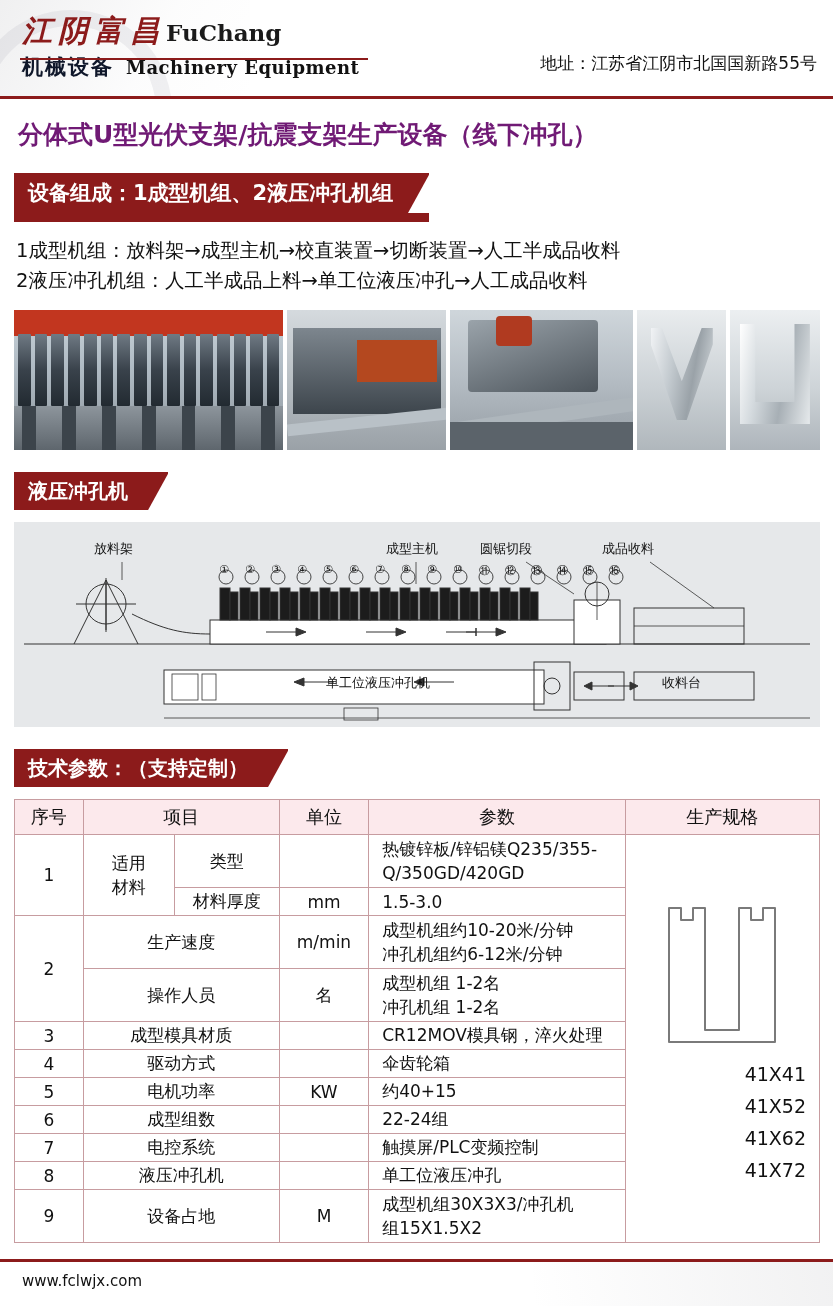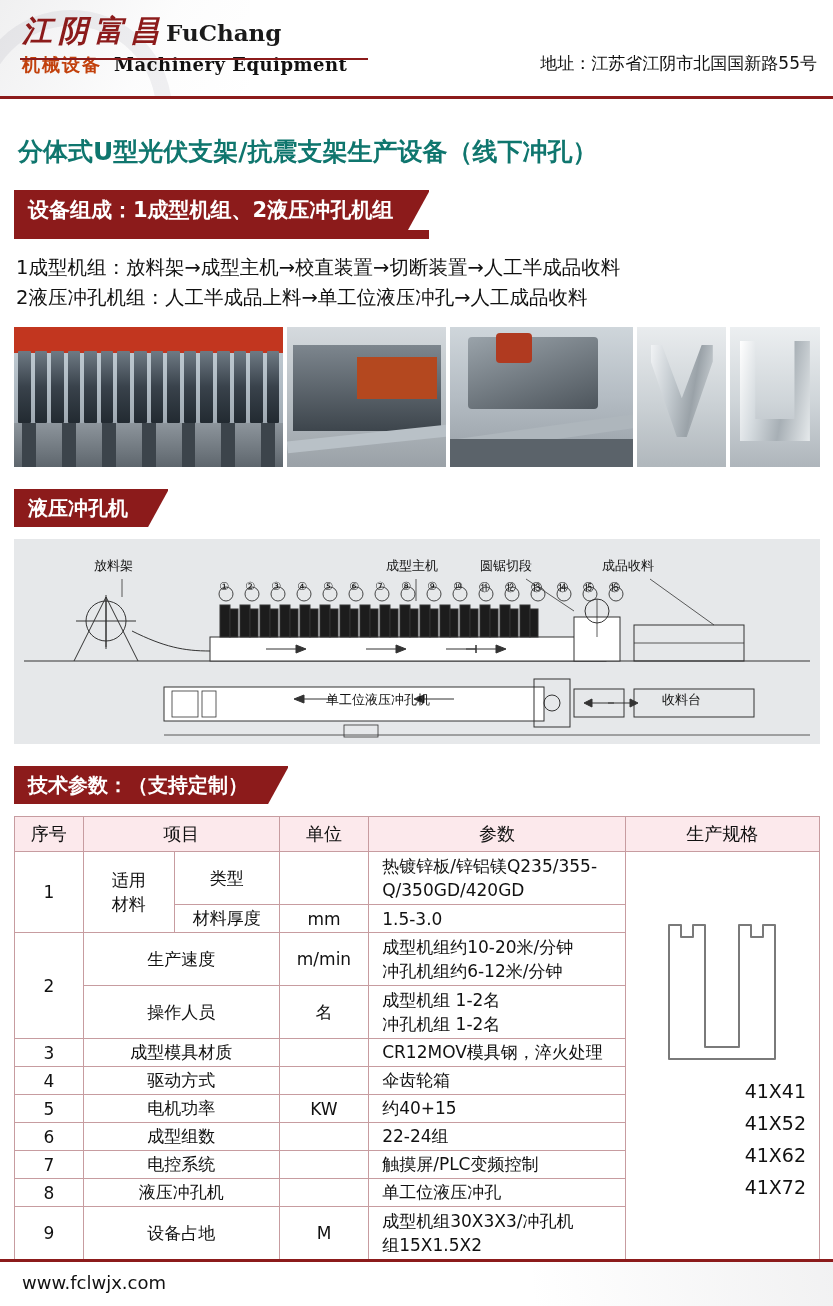--- a/index.html
+++ b/index.html
@@ -60,23 +60,23 @@
     text-align: center;
   }
   .logo-sub {
     margin-top: 5px;
     display: flex;
     align-items: baseline;
   }
   .logo-sub-cn {
     font-family: "DejaVu Sans", sans-serif;
     font-weight: bold;
-    font-size: 18px;
+    font-size: 21px;
     letter-spacing: 2px;
-    color: #c2410c;
+    color: #0f172a;
   }
   .logo-sub-en {
     font-family: "DejaVu Serif", serif;
     font-weight: bold;
     font-size: 18px;
     color: #111;
     margin-left: 12px;
     letter-spacing: 0.5px;
   }
   .logo-rule {
@@ -88,25 +88,25 @@
   .address {
     position: absolute;
     right: 16px; top: 52px;
     font-family: "DejaVu Sans", sans-serif;
     font-size: 17px;
     color: #111;
   }
 
   
   .main-title {
-    margin: 36px 0 0 18px;
+    margin: 19px 0 0 18px;
     font-family: "DejaVu Sans", sans-serif;
     font-weight: bold;
     font-size: 25px;
-    color: #0f766e;
+    color: #701a75;
     letter-spacing: 0px;
   }
 
   
   .banner {
     position: relative;
     display: inline-block;
     margin-left: 14px;
     margin-top: 22px;
     background: #8c1b1b;
@@ -266,21 +266,21 @@
   }
   .footer-deco {
     position: absolute;
     right: 0; top: 0; width: 300px; height: 44px;
     background: linear-gradient(260deg, rgba(170,170,175,0.16) 0%, rgba(255,255,255,0) 100%);
   }
   .footer-url {
     position: absolute;
     left: 22px; top: 10px;
     font-family: "DejaVu Sans", sans-serif;
-    font-size: 18px;
+    font-size: 15px;
     color: #111;
   }
 </style>
 </head>
 <body>
 
 <div class="header">
   <div class="header-deco"></div>
   <div class="logo-block">
     <div>

